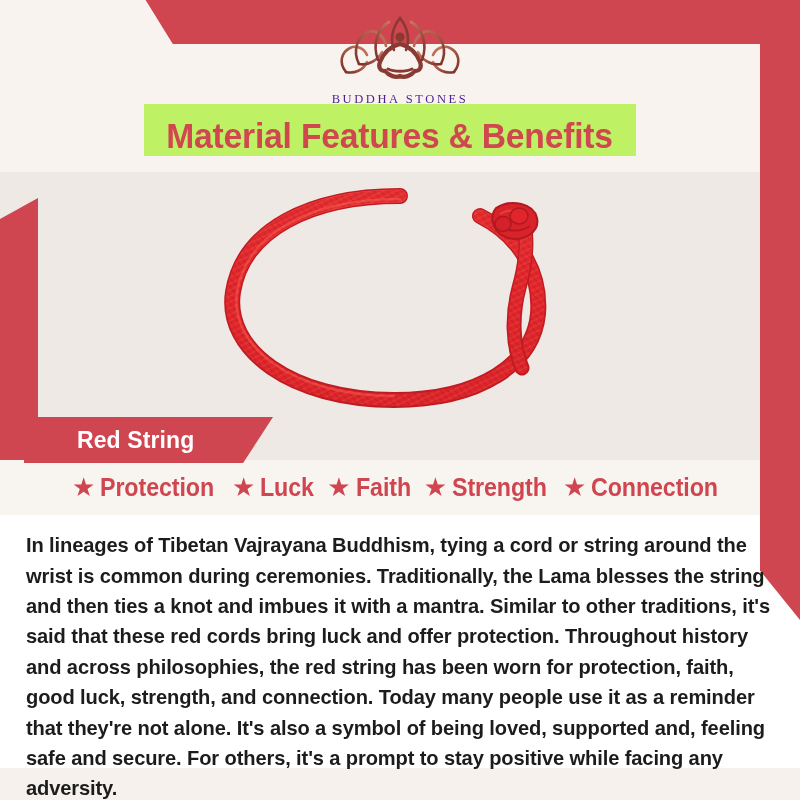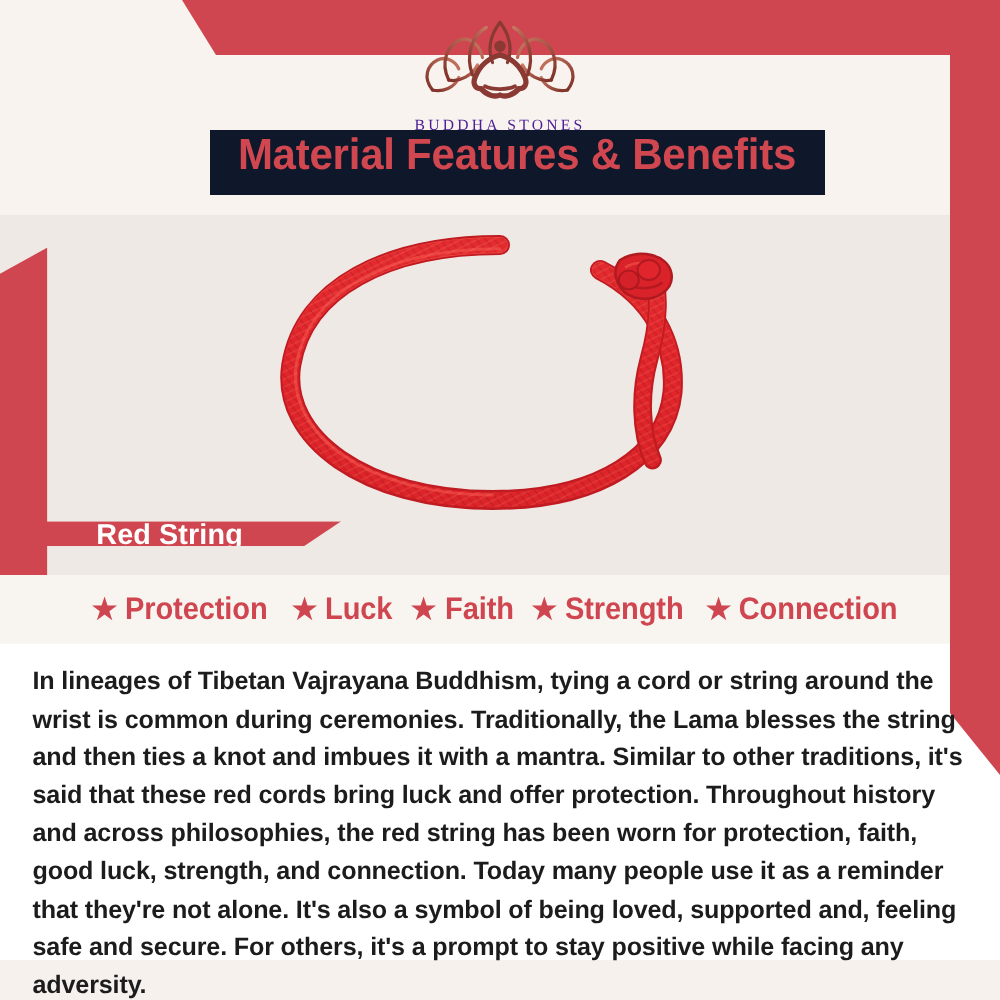--- a/index.html
+++ b/index.html
@@ -94,26 +94,26 @@
     font-family: "Liberation Serif", "DejaVu Serif", serif;
     font-size: 12.5px;
     letter-spacing: 2.6px;
     color: #4c1d95;
     font-weight: 400;
   }
 
   
   .title-band {
     position: absolute;
-    left: 168px; top: 104px;
+    left: 144px; top: 104px;
     width: 492px; height: 52px;
-    background: #0f172a;
+    background: #bef264;
     z-index: 6;
     display: flex;
-    align-items: flex-start;
+    align-items: flex-end;
     justify-content: center;
   }
   .title-text {
     font-family: "Liberation Sans Narrow", "Liberation Sans", sans-serif;
     font-weight: bold;
     font-size: 35px;
     color: #d0474f;
     letter-spacing: -0.2px;
     transform: scaleX(0.96);
     white-space: nowrap;
@@ -124,21 +124,21 @@
     position: absolute;
     left: 0; top: 168px;
     width: 800px; height: 262px;
     z-index: 4;
   }
 
   
   .rs-banner {
     position: absolute;
     left: 24px; top: 417px;
-    width: 249px; height: 20px;
+    width: 249px; height: 46px;
     background: #cf4650;
     clip-path: polygon(0 0, 100% 0, 88% 100%, 0 100%);
     z-index: 7;
     display: flex;
     align-items: center;
   }
   .rs-label {
     color: #ffffff;
     font-weight: bold;
     font-size: 23px;

